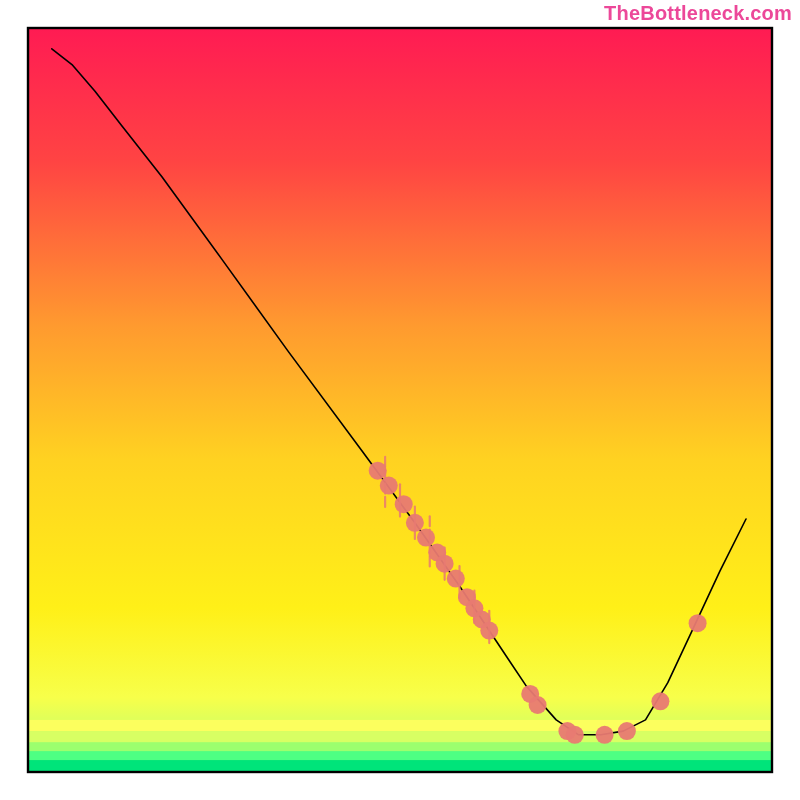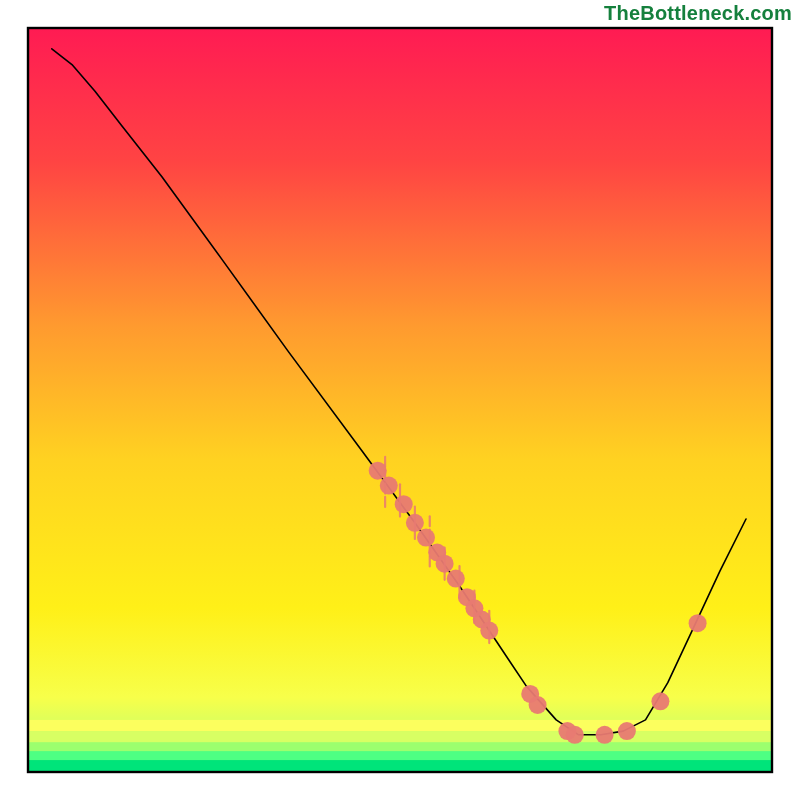--- a/index.html
+++ b/index.html
@@ -15,21 +15,21 @@
     width: 800px;
     height: 800px;
   }
   .watermark {
     position: absolute;
     top: 2px;
     right: 8px;
     font-family: Arial, Helvetica, sans-serif;
     font-size: 20px;
     font-weight: bold;
-    color: #15803d;
+    color: #ec4899;
     letter-spacing: 0.2px;
     z-index: 3;
     pointer-events: none;
     user-select: none;
   }
   svg {
     position: absolute;
     left: 0;
     top: 0;
   }

